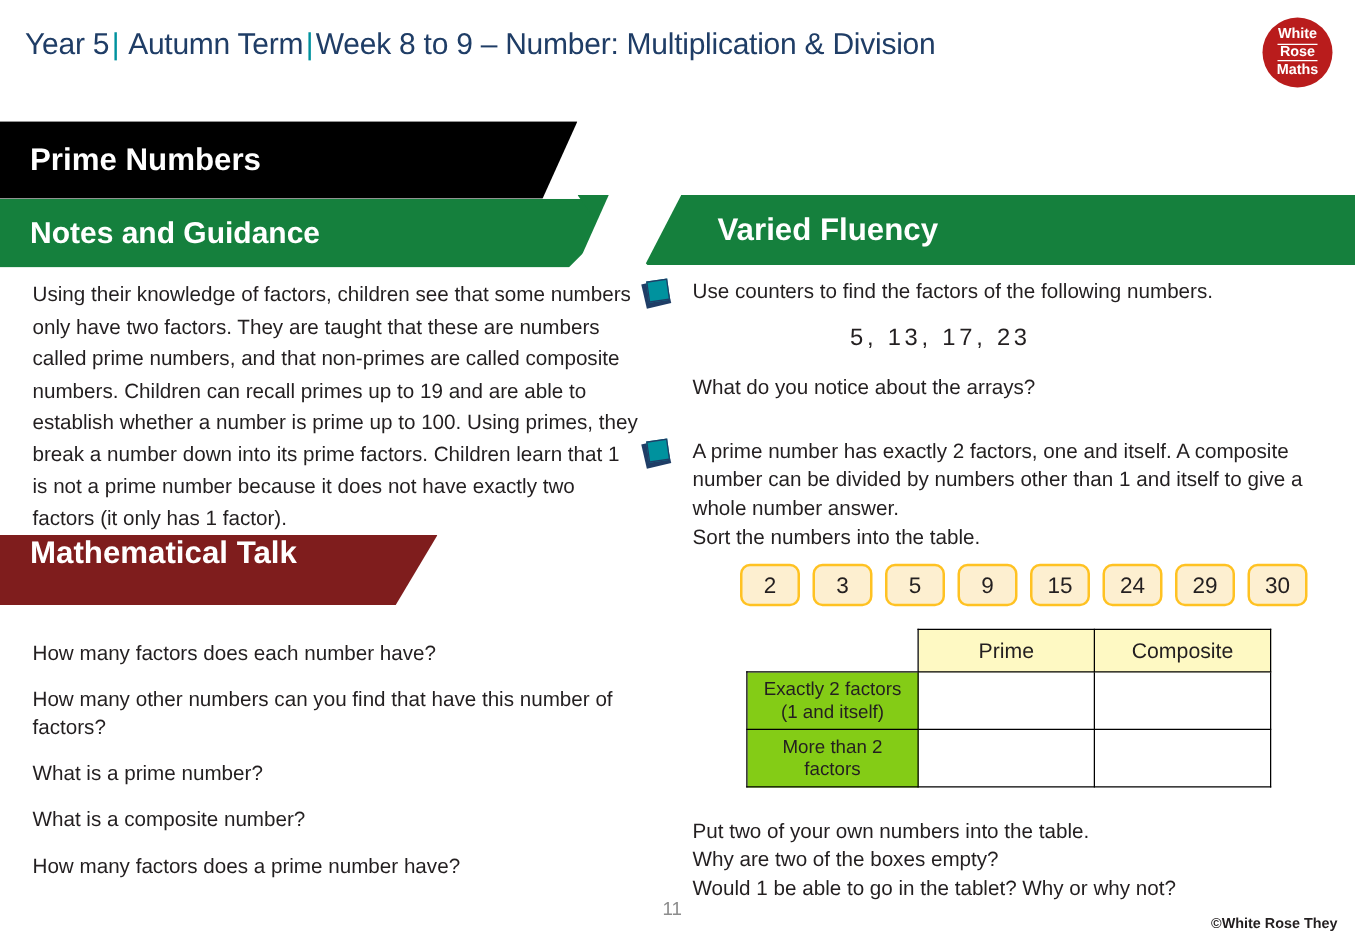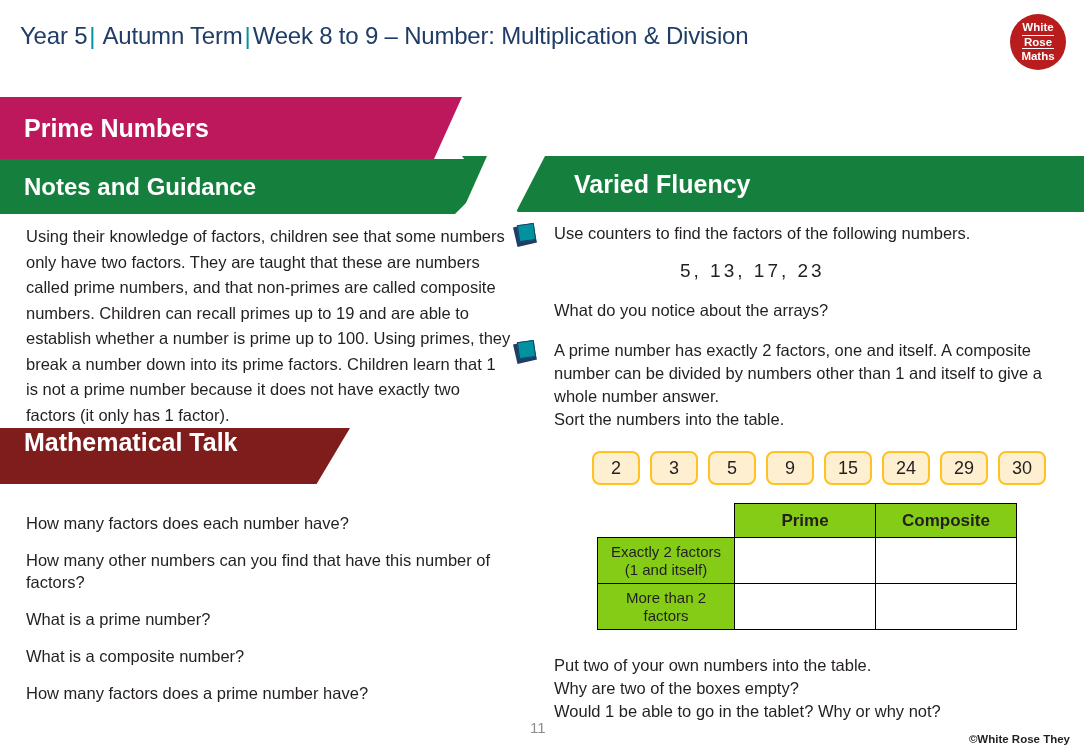--- a/index.html
+++ b/index.html
@@ -52,21 +52,21 @@
     border-bottom: 1px solid #ffffff;
     padding: 0 2px;
     margin: 1px 0;
   }
 
   
   .banner-teal {
     position: absolute;
     left: 0; top: 97px;
     width: 462px; height: 62px;
-    background: #be185d;
+    background: #000000;
     clip-path: polygon(0 0, 462px 0, 434px 62px, 0 62px);
     display: flex; align-items: center;
   }
   .banner-teal .label {
     color: #ffffff; font-size: 25px; font-weight: bold;
     padding-left: 24px;
   }
 
   .banner-navy-left {
     position: absolute;
@@ -204,24 +204,23 @@
     border: 1.6px solid #000000;
     text-align: center;
     font-weight: normal;
   }
   .sort-table .corner {
     border: none;
     background: transparent;
     width: 137px; height: 34px;
   }
   .sort-table .colhdr {
-    background: #84cc16;
+    background: #fef9c3;
     width: 141px; height: 34px;
     font-size: 17px;
-    font-weight: bold;
   }
   .sort-table .rowhdr {
     background: #84cc16;
     width: 137px; height: 46px;
     line-height: 18px;
     padding: 2px 4px;
   }
   .sort-table .cell {
     background: #ffffff;
     height: 46px;
@@ -296,21 +295,21 @@
     <div class="q-icon">
       <div class="sq-back"></div>
       <div class="sq-front"></div>
     </div>
     <div class="q-text" style="margin-left:40px;">Use counters to find the factors of the following numbers.</div>
   </div>
 
   <div class="num-list">5,   13,   17,   23</div>
   <div class="arrays-q">What do you notice about the arrays?</div>
 
-  <div class="q-block" style="left:514px; top:339px; width:560px;">
+  <div class="q-block" style="left:514px; top:350px; width:560px;">
     <div class="q-icon">
       <div class="sq-back"></div>
       <div class="sq-front"></div>
     </div>
     <div class="q-text" style="margin-left:40px;">A prime number has exactly 2 factors, one and itself. A composite number can be divided by numbers other than 1 and itself to give a whole number answer.</div>
     <div class="q-text" style="margin-left:40px;">Sort the numbers into the table.</div>
   </div>
 
   <div class="cards">
     <div class="card">2</div>

